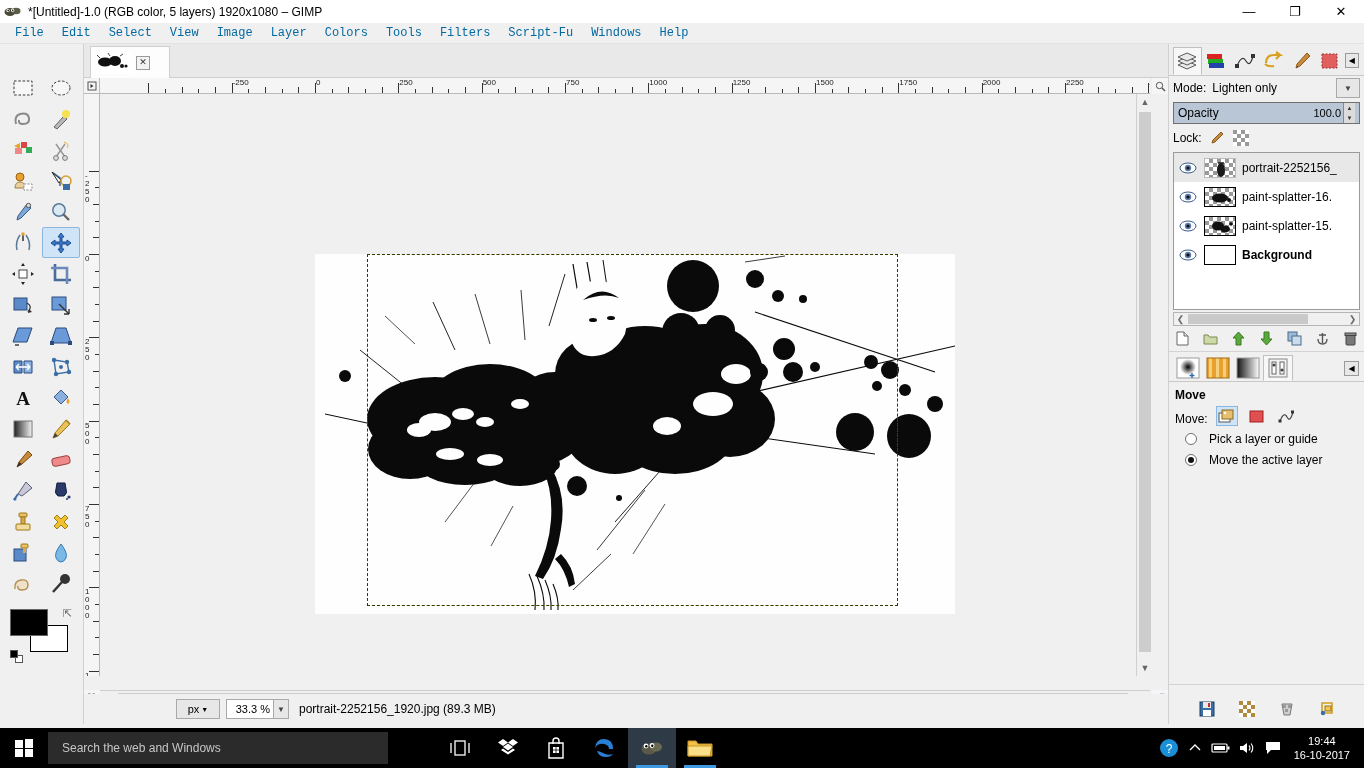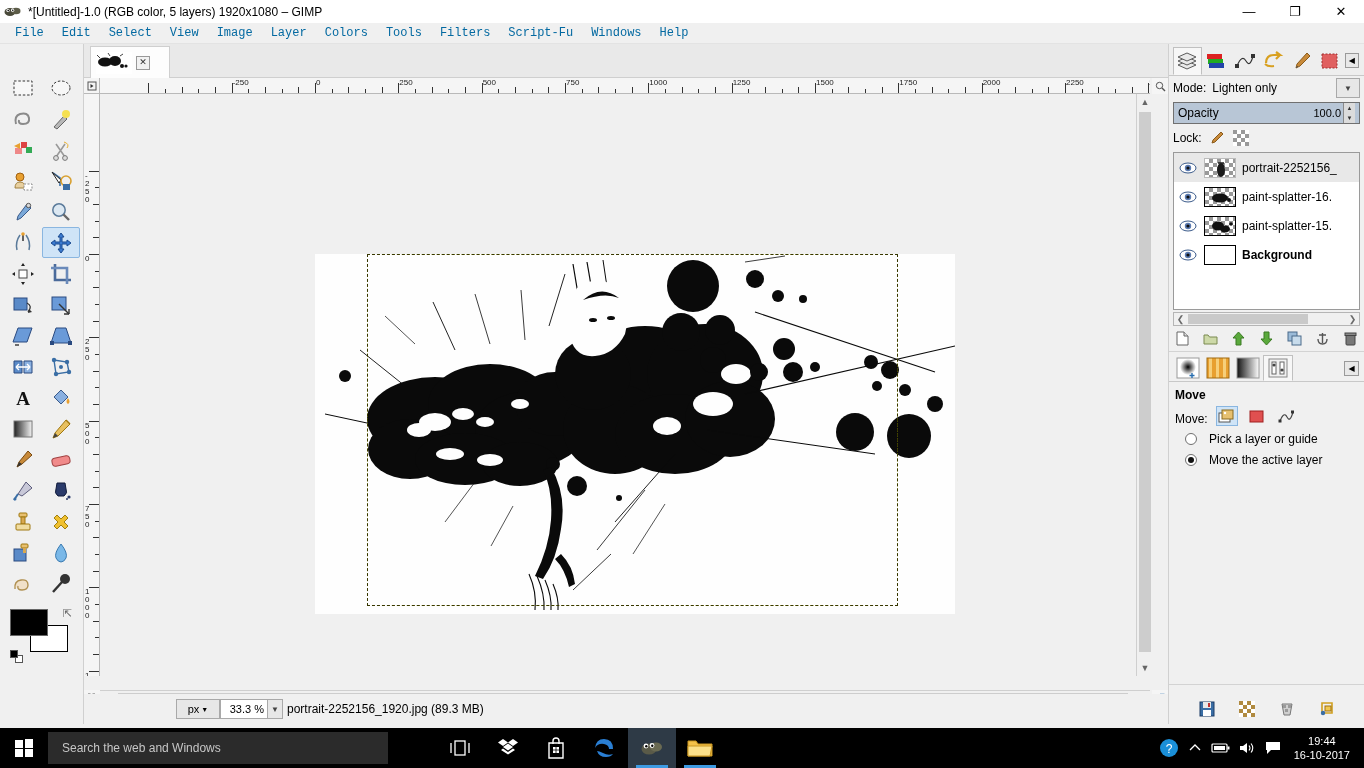--- a/index.html
+++ b/index.html
@@ -155,21 +155,21 @@
     background: #f5f5f5; display: flex; align-items: center; justify-content: center;
   }
   .zoomfit {
     position: absolute; right: 0; top: 34px; width: 16px; height: 16px;
     background: #f5f5f5; display:flex; align-items:center; justify-content:center;
   }
 
   
   .statusbar {
     position: absolute; left: 0; bottom: 0; width: 1084px; height: 30px;
-    background: #f0f0f0; display: flex; align-items: center; padding-left: 92px; gap: 0;
+    background: #f0f0f0; display: flex; align-items: center; padding-left: 92px; gap: 6px;
   }
   .unit-combo {
     width: 44px; height: 20px; background: #e7e7e7; border: 1px solid #a9a9a9;
     display: flex; align-items: center; justify-content: center; gap: 2px; font-size: 11px;
   }
   .zoom-entry {
     width: 48px; height: 20px; background: #fff; border: 1px solid #a9a9a9;
     display: flex; align-items: center; justify-content: flex-end; padding-right: 3px;
     font-size: 11px;
   }

